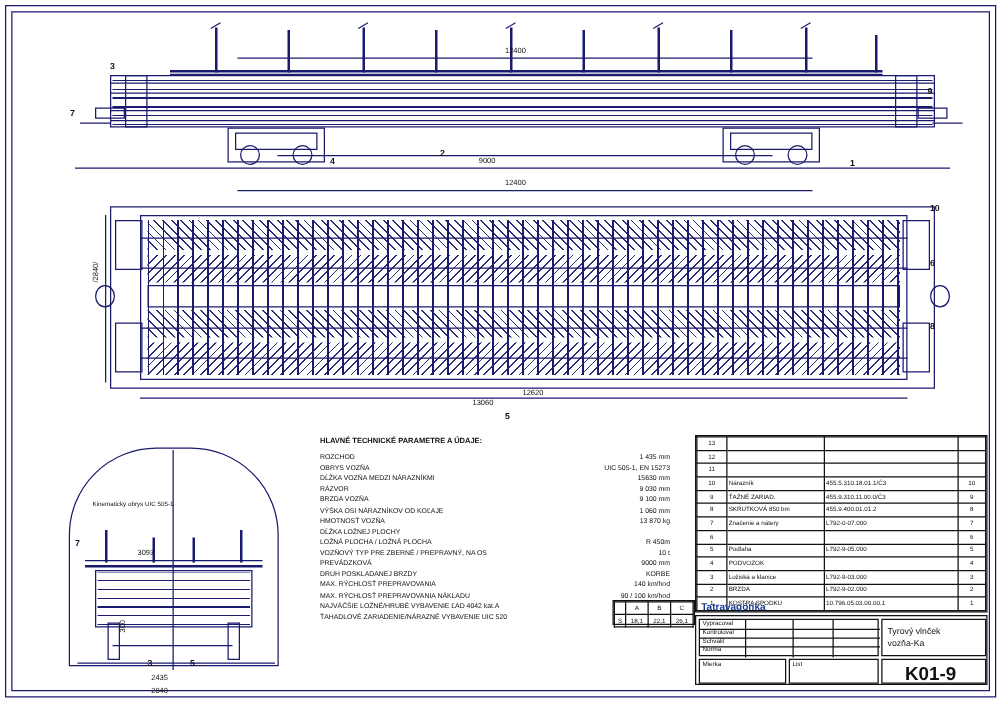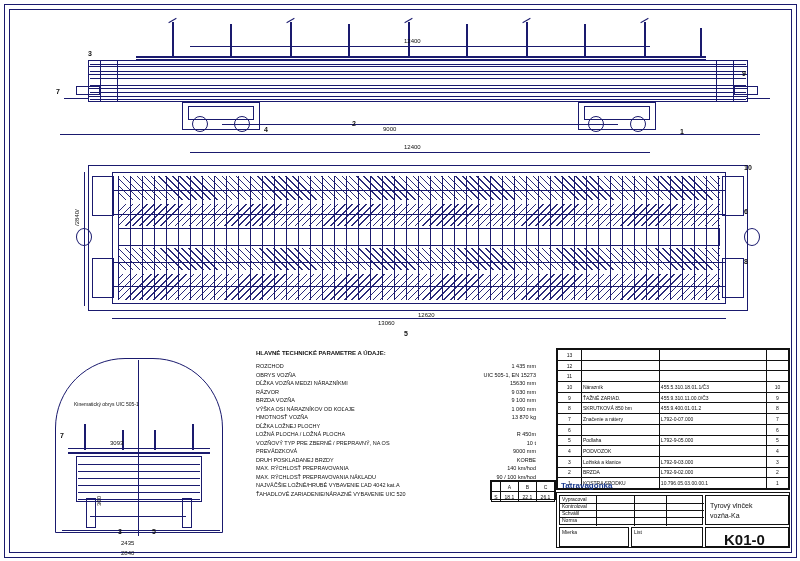--- a/index.html
+++ b/index.html
@@ -363,18 +363,18 @@
       <div class="txt t5" style="left:2px;top:2px;">Mierka</div>
     </div>
     <div class="boxk" style="left:74px;top:34px;width:72px;height:20px;">
       <div class="txt t5" style="left:2px;top:2px;">List</div>
     </div>
     <div class="boxk" style="left:148px;top:2px;width:84px;height:30px;">
       <div class="txt t7" style="left:4px;top:6px;">Tyrový vlnček</div>
       <div class="txt t7" style="left:4px;top:16px;">vozňa-Ka</div>
     </div>
     <div class="boxk" style="left:148px;top:34px;width:84px;height:20px;">
-      <div class="txt t14" style="left:18px;top:4px;">K01-0</div>
+      <div class="txt t14" style="left:18px;top:4px;">K01-9</div>
     </div>
     <div class="logo" style="position:absolute;left:4px;top:-12px;">Tatravagónka</div>
   </div>
 
 </div>
 
 </body></html>

